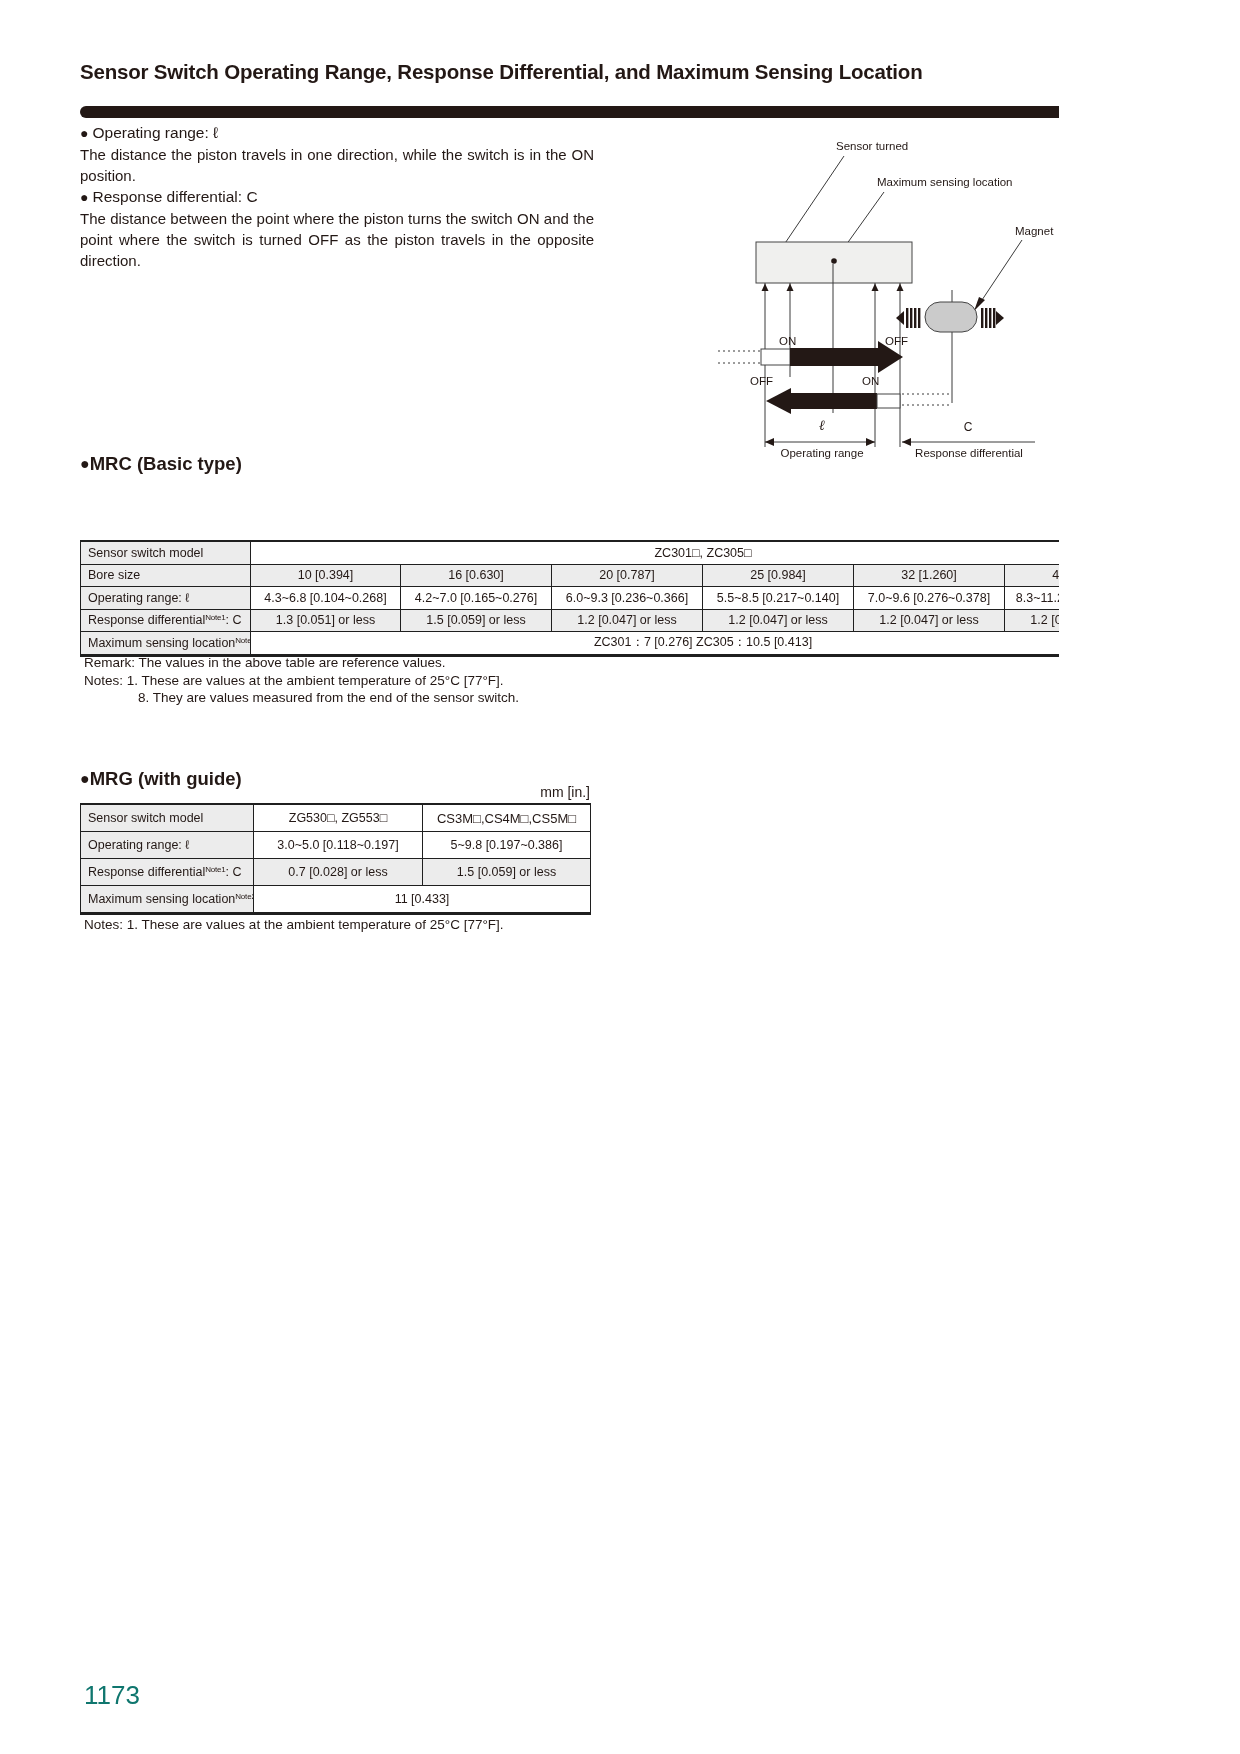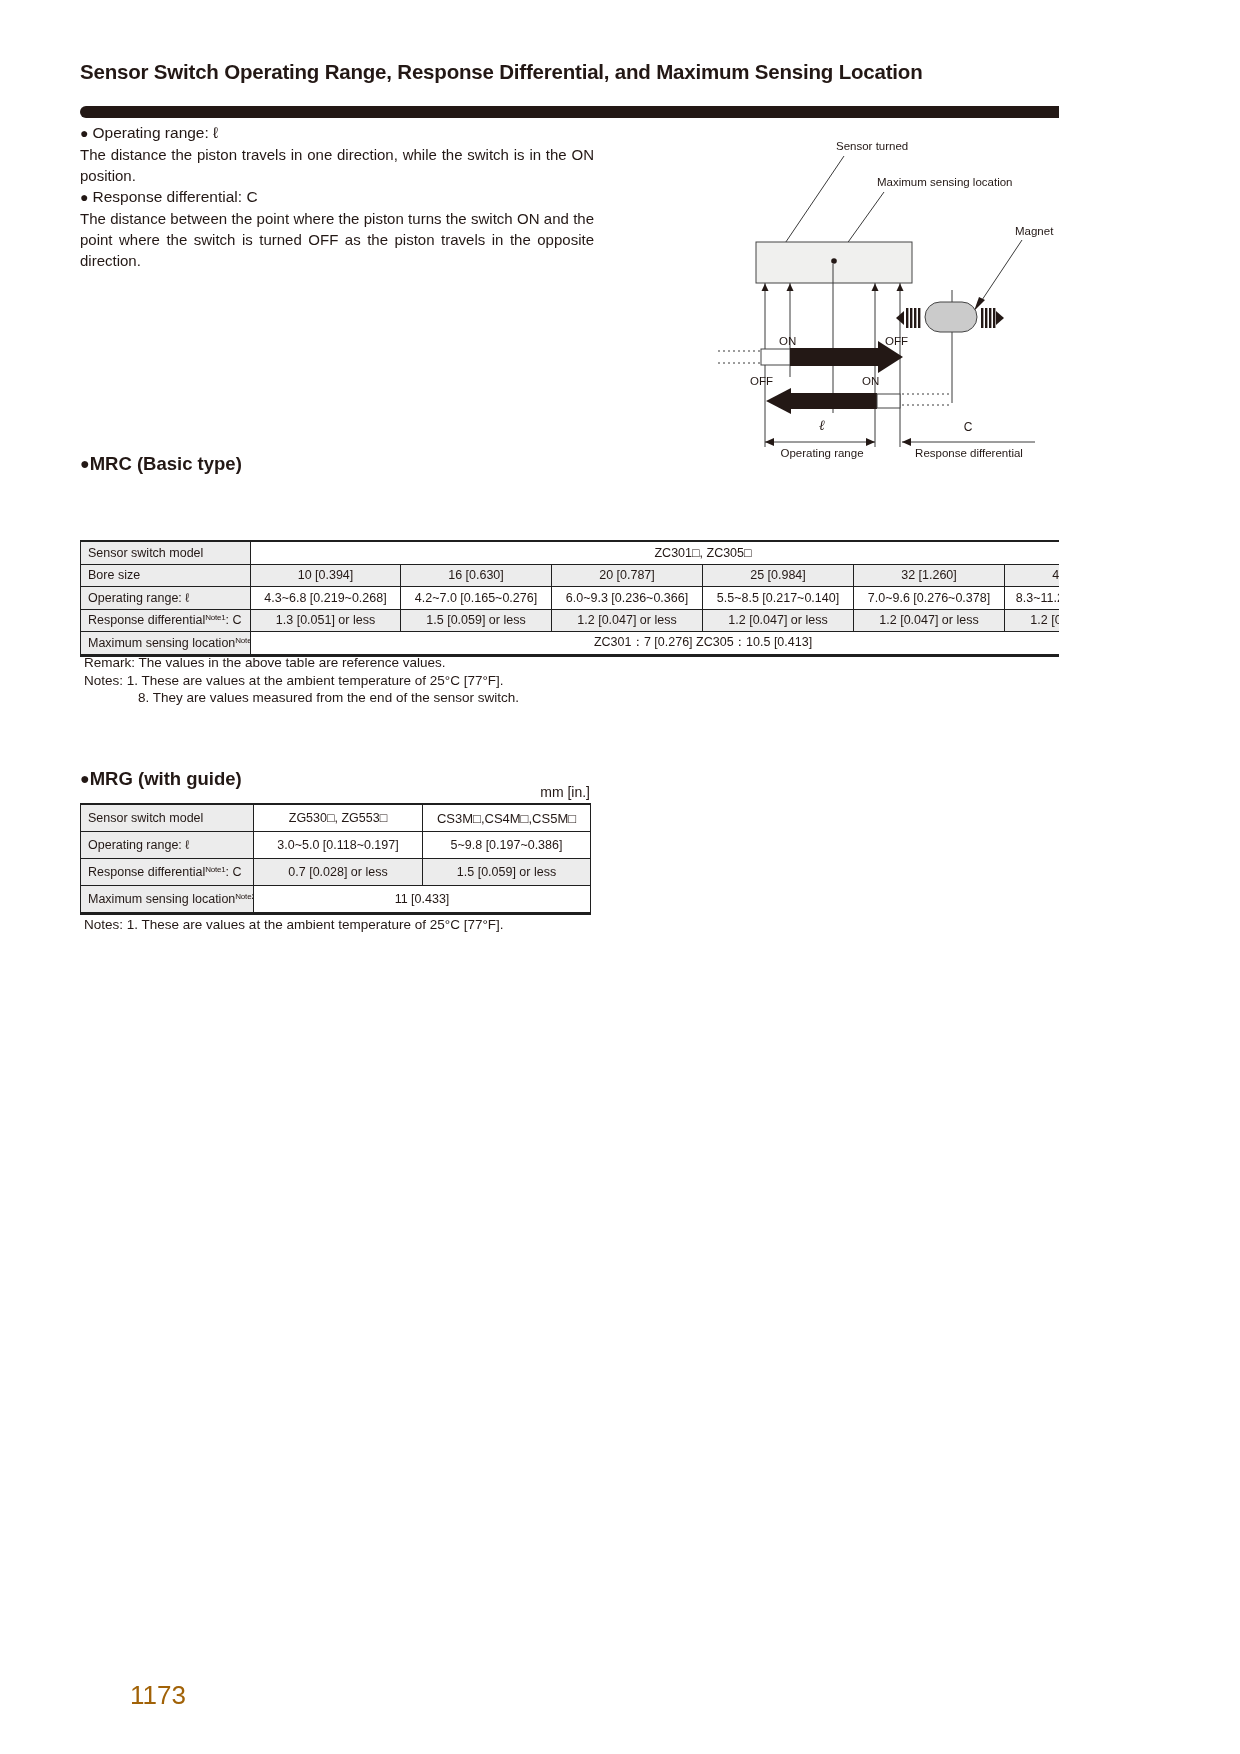--- a/index.html
+++ b/index.html
@@ -46,21 +46,21 @@
   th.sm-label{font-size:11.5px;}
   sup.note{font-size:8px;vertical-align:4px;letter-spacing:-0.2px;}
   td.pre{white-space:pre;}
 
   
   .notes{font-size:13.5px;line-height:17.5px;}
   .notes .hang{padding-left:74px;text-indent:-20px;width:470px;}
   .mrc-notes{left:84px;top:654px;}
   .mrg-notes{left:84px;top:916px;}
 
-  .page-number{left:84px;top:1680px;font-size:26px;color:#a16207;margin-left:46px;}
+  .page-number{left:84px;top:1680px;font-size:26px;color:#0f766e;}
 </style>
 </head>
 <body>
 
 <div class="page">
 
   <div class="abs title">Sensor Switch Operating Range, Response Differential, and Maximum Sensing Location</div>
   <div class="abs title-bar"></div>
 
   <div class="abs intro">
@@ -158,21 +158,21 @@
       <th>Bore size</th>
       <td class="c gray">10 [0.394]</td>
       <td class="c gray">16 [0.630]</td>
       <td class="c gray">20 [0.787]</td>
       <td class="c gray">25 [0.984]</td>
       <td class="c gray">32 [1.260]</td>
       <td class="c gray">40 [1.575]</td>
     </tr>
     <tr>
       <th>Operating range: ℓ</th>
-      <td class="c sm">4.3~6.8 [0.219~0.268]</td>
+      <td class="c sm">4.3~6.8 [0.104~0.268]</td>
       <td class="c sm">4.2~7.0 [0.165~0.276]</td>
       <td class="c sm">6.0~9.3 [0.236~0.366]</td>
       <td class="c sm">5.5~8.5 [0.217~0.140]</td>
       <td class="c sm">7.0~9.6 [0.276~0.378]</td>
       <td class="c sm">8.3~11.2 [0.327~0.441]</td>
     </tr>
     <tr>
       <th class="sm-label"><span>Response differential</span><sup class="note">Note1</sup><span>: C</span></th>
       <td class="c gray">1.3 [0.051] or less</td>
       <td class="c gray">1.5 [0.059] or less</td>

